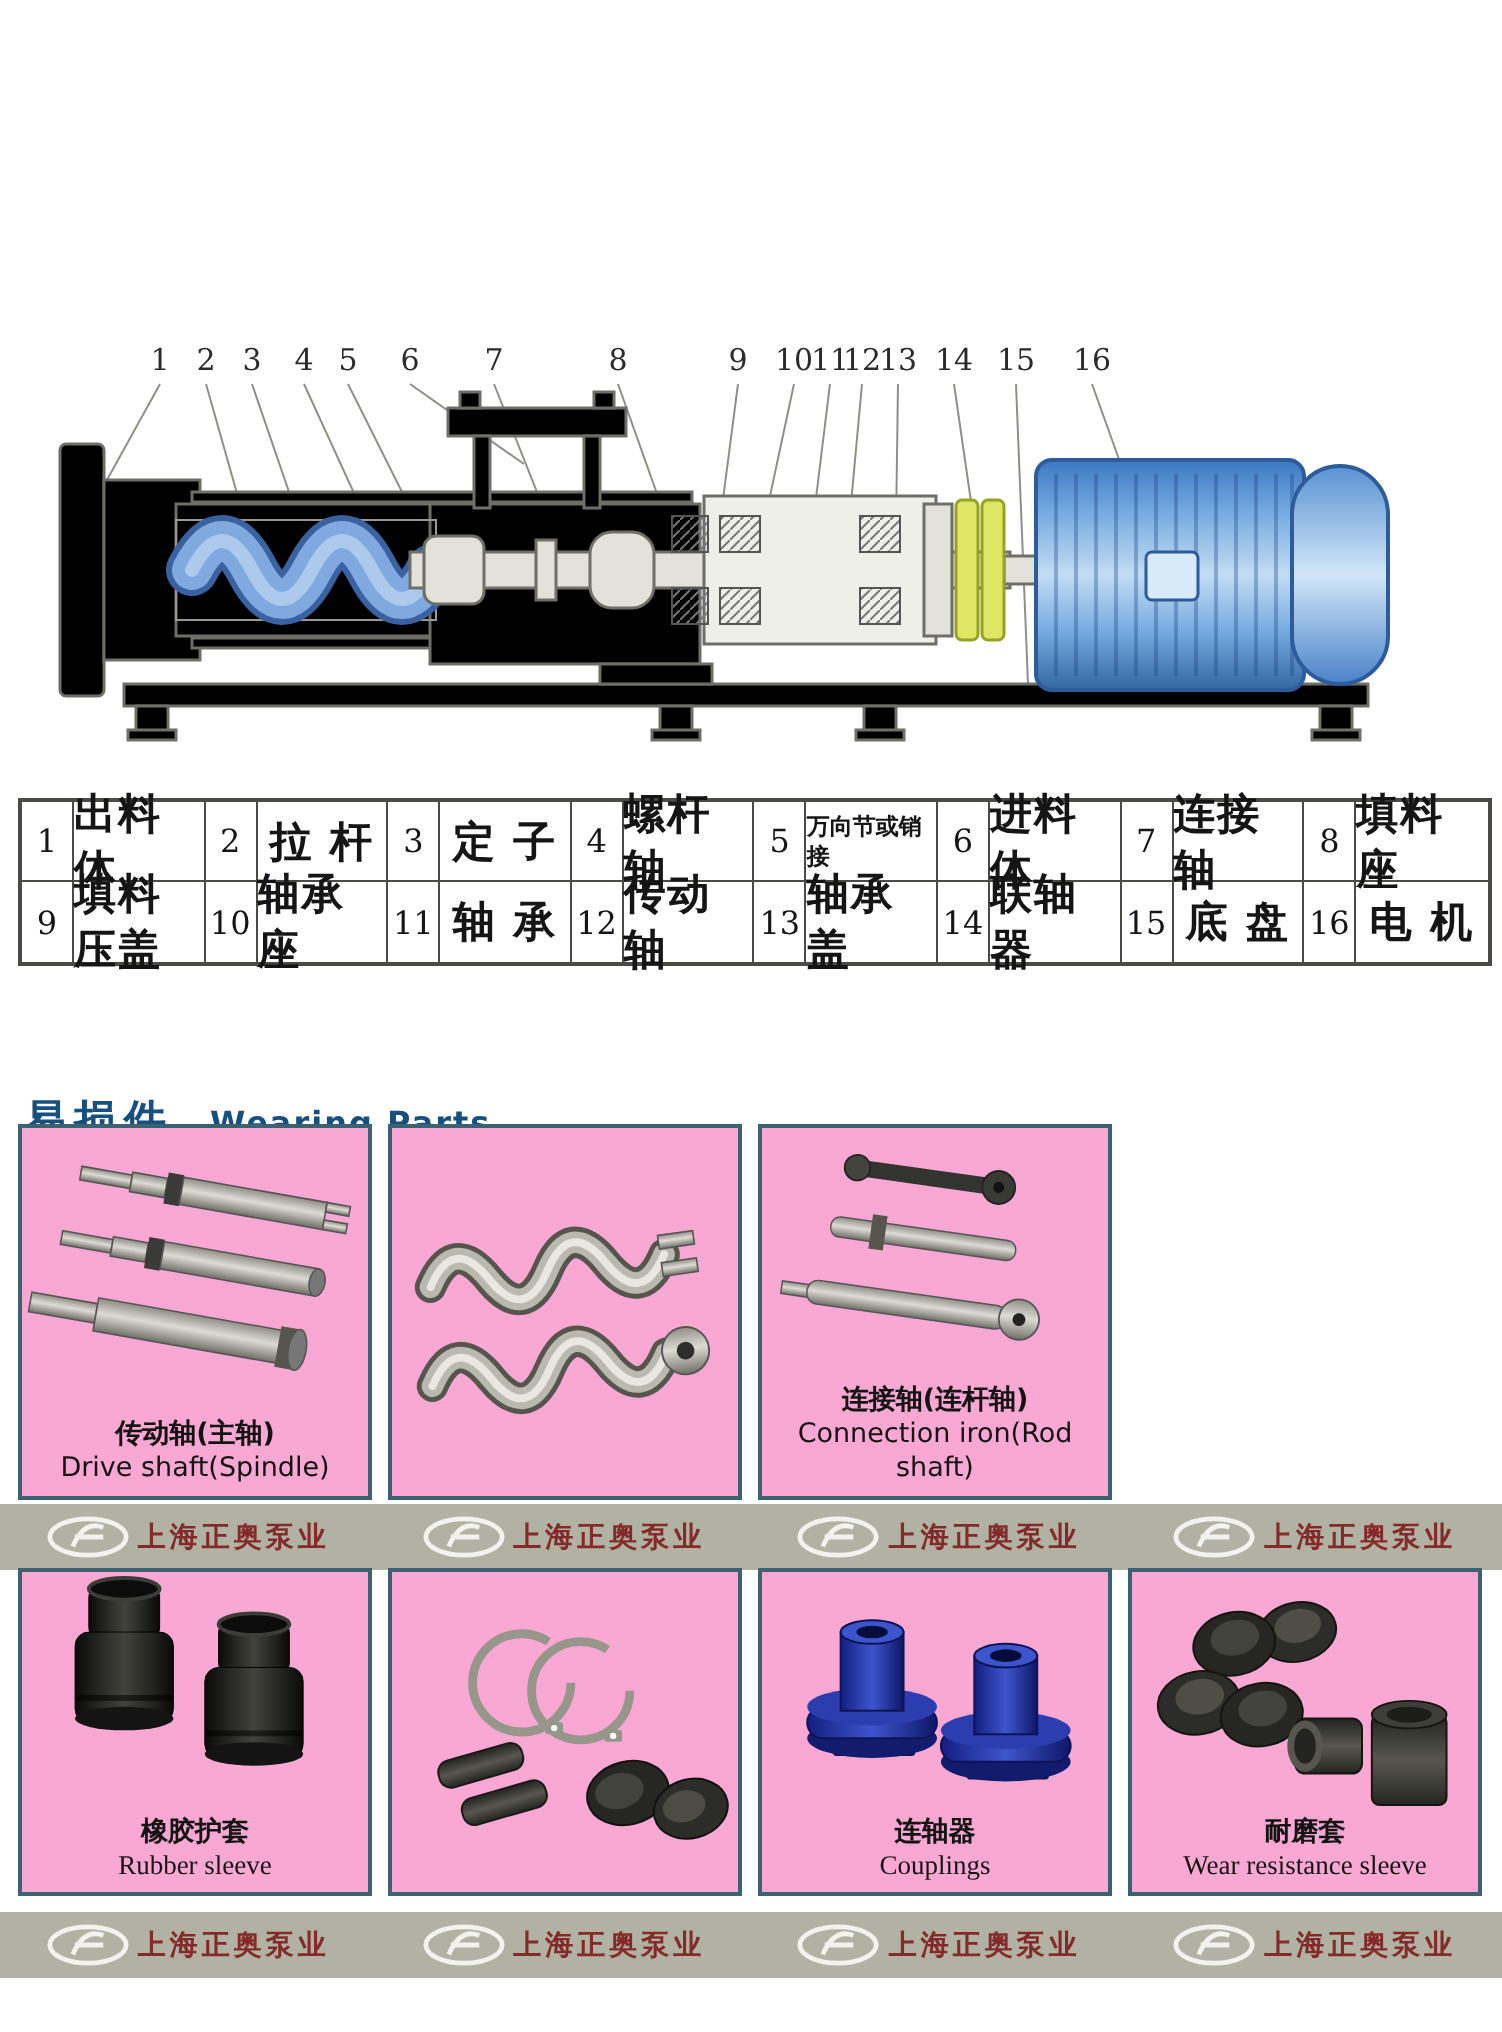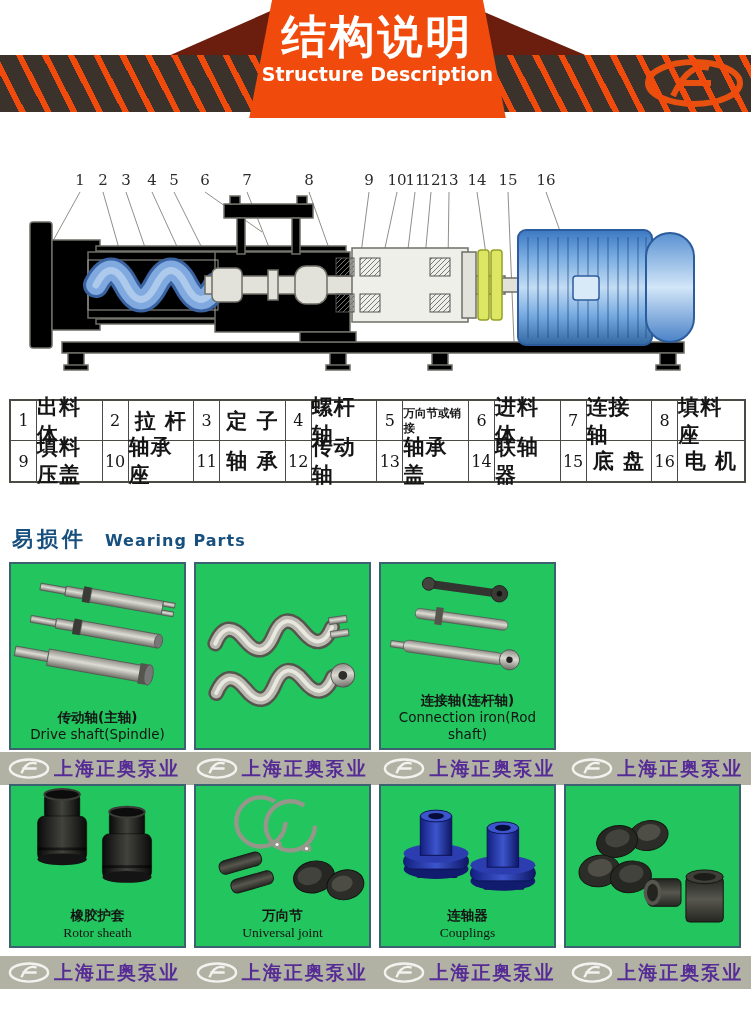--- a/index.html
+++ b/index.html
@@ -30,40 +30,40 @@
           display:grid;grid-template-columns:repeat(8,26px 65.6px);grid-auto-rows:40px;background:#fff;}
   .pcell{display:flex;align-items:center;justify-content:center;color:#151515;
          border-right:1.5px solid var(--table-border);border-bottom:1.5px solid var(--table-border);
          font-family:"DejaVu Serif","Liberation Serif",serif;}
   .pcell:nth-child(16n){border-right:none;}
   .pcell:nth-child(n+17){border-bottom:none;}
   .pcell.num{font-size:16px;}
   .pcell.nm{font-size:21px;font-weight:600;letter-spacing:1px;}
   .pcell.sm{font-size:11.5px;letter-spacing:0;}
   
-  .whead{position:absolute;top:525px;left:12px;display:flex;align-items:baseline;color:var(--heading-blue);}
+  .whead{position:absolute;top:546px;left:12px;display:flex;align-items:baseline;color:var(--heading-blue);}
   .whead .zh{font-size:21px;font-weight:800;letter-spacing:4px;}
   .whead .en{font-size:16px;font-weight:800;margin-left:18px;letter-spacing:1px;}
   .wgrid{position:absolute;left:9px;width:733px;display:grid;grid-template-columns:repeat(4,177px);gap:8px;}
   .wgrid.r1{top:562px;height:188px;}
   .wgrid.r2{top:784px;height:164px;font-family:Liberation Serif, serif;}
-  .wcell{border:2.5px solid var(--cell-border);background:#22c55e;display:flex;flex-direction:column;overflow:hidden;}
+  .wcell{border:2.5px solid var(--cell-border);background:#f9a8d4;display:flex;flex-direction:column;overflow:hidden;}
   .art{flex:1;min-height:0;}
   .art svg{width:100%;height:100%;}
   .caps{text-align:center;padding:0 2px 5px;color:#141414;}
   .caps .zh{font-size:13.5px;line-height:17px;font-weight:600;}
   .caps .en{font-size:13.5px;line-height:17px;}
   
   .wm{position:absolute;left:0;width:751px;height:33px;background:var(--watermark-bg);
       display:flex;align-items:center;justify-content:space-around;overflow:hidden;}
   .wm1{top:752px;}
   .wm2{top:956px;}
   .wmu{display:flex;align-items:center;opacity:.9;}
   .wmlogo{width:42px;height:21px;margin-right:4px;opacity:.95;}
-  .wmt{color:#4c1d95;font-size:19px;font-weight:800;letter-spacing:2px;white-space:nowrap;}
+  .wmt{color:#7f1d1d;font-size:14px;font-weight:800;letter-spacing:2px;white-space:nowrap;}
 </style>
 </head>
 <body>
 
 <svg width="0" height="0" style="position:absolute">
   <defs>
     <pattern id="hatch" width="5" height="5" patternUnits="userSpaceOnUse">
       <path d="M0,5 L5,0" stroke="#777" stroke-width="1" fill="none"></path>
     </pattern>
     <linearGradient id="met" x1="0" y1="0" x2="0" y2="1">
@@ -101,35 +101,20 @@
     <linearGradient id="mg2" x1="0" y1="0" x2="0" y2="1">
       <stop offset="0" stop-color="#5a92d2"></stop>
         <stop offset=".5" stop-color="#d2e6f8"></stop>
         <stop offset="1" stop-color="#4a82c8"></stop>
     </linearGradient>
   </defs>
 </svg>
 
 <div class="page">
 
-  <div class="header">
-    <div class="tri tri-l"></div>
-    <div class="tri tri-r"></div>
-    <div class="band">
-      <svg class="band-logo" viewBox="0 0 102 50">
-        <ellipse cx="51" cy="25" rx="46" ry="21" fill="none" stroke="#e8500f" stroke-width="6"></ellipse>
-        <path d="M30,38 Q46,4 66,10 M33,25 H68" fill="none" stroke="#e8500f" stroke-width="6"></path>
-      </svg>
-      <div class="band-stripes"></div>
-    </div>
-    <div class="trap">
-      <h1>结构说明</h1>
-      <h2>Structure Description</h2>
-    </div>
-  </div>
 
   <div class="diagram">
     <svg viewBox="0 0 751 258">
       <g id="leaders">
           <line x1="80" y1="52" x2="38" y2="128" class="leader"></line>
           <line x1="103" y1="52" x2="120" y2="112" class="leader"></line>
           <line x1="126" y1="52" x2="150" y2="122" class="leader"></line>
           <line x1="152" y1="52" x2="196" y2="148" class="leader"></line>
           <line x1="174" y1="52" x2="228" y2="160" class="leader"></line>
           <line x1="205" y1="52" x2="262" y2="92" class="leader"></line>
@@ -396,21 +381,21 @@
             <rect x="-18" y="-26" width="36" height="24" rx="4" fill="url(#blk)" stroke="#000" stroke-width=".5"></rect>
             <ellipse cx="0" cy="-26" rx="18" ry="5.5" fill="#0c0c0c" stroke="#3c3c38" stroke-width="2"></ellipse>
             <rect x="-25" y="-4" width="50" height="46" rx="7" fill="url(#blk)" stroke="#000" stroke-width=".5"></rect>
             <ellipse cx="0" cy="40" rx="25" ry="6" fill="#141414"></ellipse>
             <rect x="-25" y="28" width="50" height="3" fill="#000" opacity=".55"></rect>
           </g>
         </svg>
       </div>
       <div class="caps">
         <div class="zh">橡胶护套</div>
-        <div class="en">Rotor sheath</div>
+        <div class="en">Rubber sleeve</div>
       </div>
     </div>
 
     <div class="wcell">
       <div class="art">
         <svg viewBox="0 0 176 122">
           <g fill="none" stroke="#96968a" stroke-width="4.5">
             <circle cx="66" cy="36" r="25" stroke-dasharray="132 25"></circle>
             <circle cx="96" cy="40" r="25" stroke-dasharray="132 25"></circle>
           </g>
@@ -426,24 +411,20 @@
           </g>
           <g transform="translate(120,92) rotate(-14)">
             <ellipse cx="0" cy="0" rx="21" ry="16" fill="#262622" stroke="#111"></ellipse>
             <ellipse cx="-4" cy="-2" rx="12.5" ry="9" fill="#43433d"></ellipse>
           </g>
           <g transform="translate(152,100) rotate(-14)">
             <ellipse cx="0" cy="0" rx="19" ry="15" fill="#2c2c28" stroke="#111"></ellipse>
             <ellipse cx="-3" cy="-2" rx="11" ry="8" fill="#4c4c44"></ellipse>
           </g>
         </svg>
-      </div>
-      <div class="caps">
-        <div class="zh">万向节</div>
-        <div class="en">Universal joint</div>
       </div>
     </div>
 
     <div class="wcell">
       <div class="art">
         <svg viewBox="0 0 176 122">
           <g transform="translate(56,62)">
             <rect x="-20" y="26" width="10" height="5" rx="2" fill="#0c1455"></rect>
               <rect x="12" y="26" width="10" height="5" rx="2" fill="#0c1455"></rect>
             <ellipse cx="0" cy="22" rx="33" ry="10" fill="#121c6e"></ellipse>
@@ -495,20 +476,24 @@
             <ellipse cx="-12" cy="0" rx="9" ry="13" fill="#56564e"></ellipse>
             <ellipse cx="-12" cy="0" rx="5.5" ry="9" fill="#23231f"></ellipse>
           </g>
           <g transform="translate(141,72)">
             <rect x="-19" y="0" width="38" height="46" rx="4" fill="url(#dkmet)" stroke="#15150f"></rect>
             <ellipse cx="0" cy="0" rx="19" ry="7" fill="#3f3f39" stroke="#15150f"></ellipse>
             <ellipse cx="0" cy="0" rx="11.5" ry="4" fill="#1c1c18"></ellipse>
           </g>
         </svg>
       </div>
+      <div class="caps">
+        <div class="zh">耐磨套</div>
+        <div class="en">Wear resistance sleeve</div>
+      </div>
     </div>
   </div>
 
   <div class="wm wm2">
       <div class="wmu">
         <svg class="wmlogo" viewBox="0 0 44 22">
           <ellipse cx="22" cy="11" rx="20" ry="9.5" fill="none" stroke="#fdfdfb" stroke-width="2.5"></ellipse>
           <path d="M14,16 Q20,2 30,6 M15,11 H30" fill="none" stroke="#fdfdfb" stroke-width="2.5"></path>
         </svg>
         <span class="wmt">上海正奥泵业</span>

